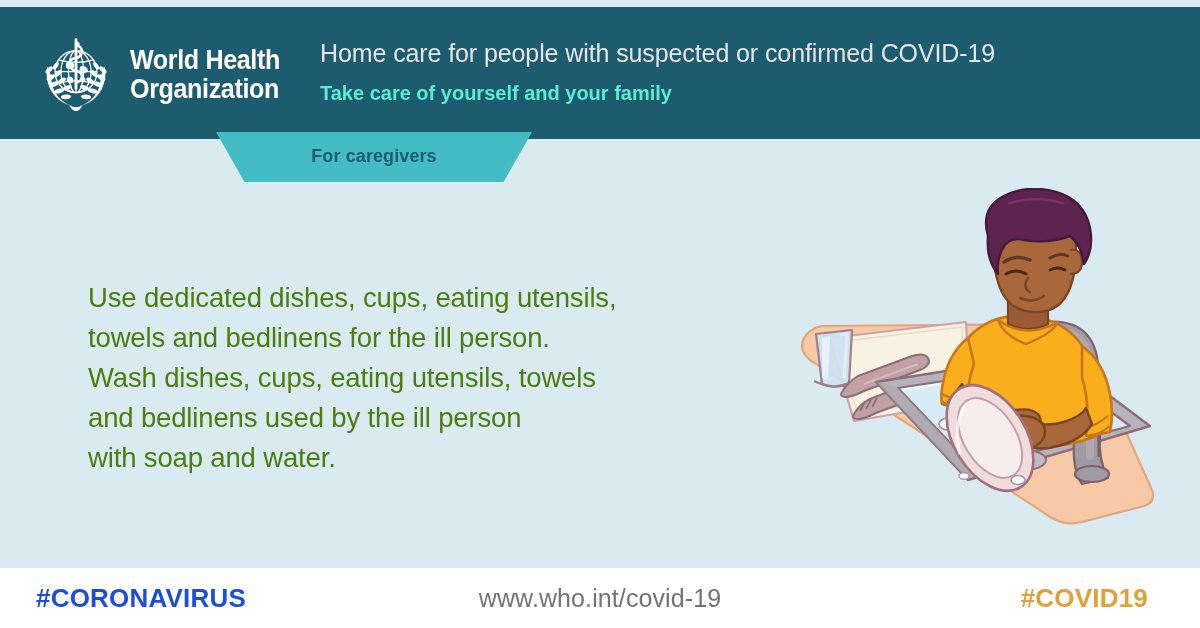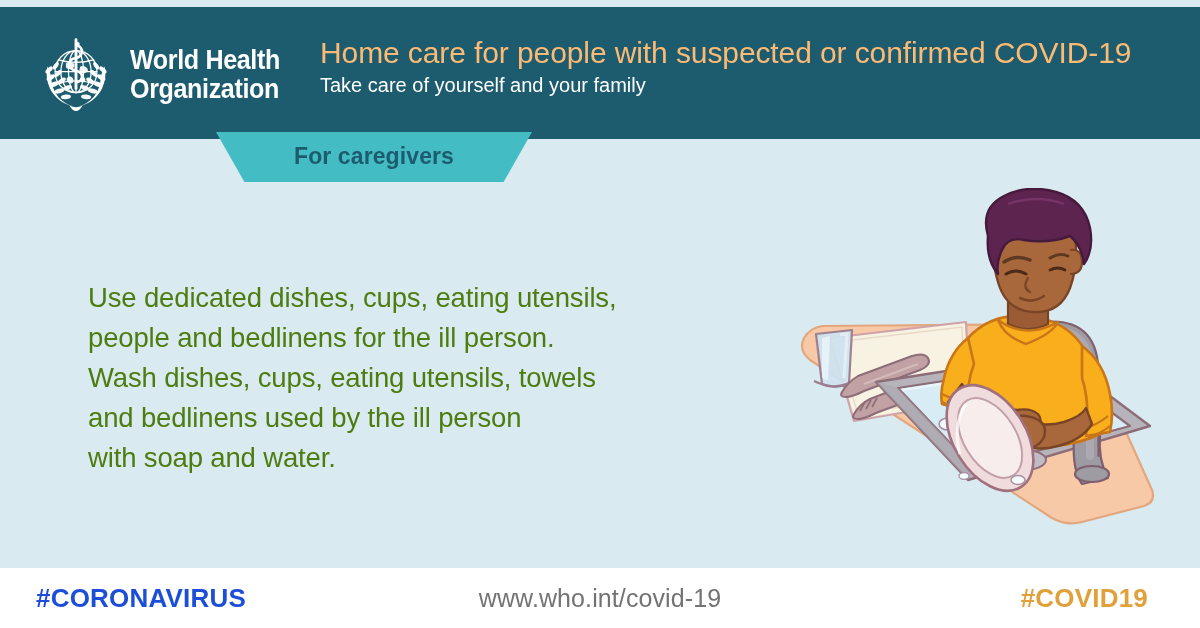--- a/index.html
+++ b/index.html
@@ -63,35 +63,35 @@
     transform-origin: left center;
   }
 
   .header-titles {
     position: absolute;
     left: 320px;
     top: 30px;
     color: #ffffff;
   }
   .header-title {
-    font-size: 30px;
+    font-size: 25px;
     line-height: 32px;
     font-weight: normal;
     letter-spacing: -0.1px;
     white-space: nowrap;
-    color: #fdba74;
+    color: #e5e5e5;
   }
   .header-subtitle {
     font-size: 20px;
     line-height: 28px;
-    font-weight: normal;
+    font-weight: bold;
     letter-spacing: 0px;
     white-space: nowrap;
-    color: #ffffff;
-    margin-top: 2px;
+    color: #5eead4;
+    margin-top: 10px;
   }
 
   
   .banner-tab {
     position: absolute;
     left: 216px;
     top: 132px;
     width: 316px;
     height: 50px;
   }
@@ -101,21 +101,21 @@
     background: #44bcc4;
     -webkit-clip-path: polygon(0% 0%, 100% 0%, 91% 100%, 9% 100%);
     clip-path: polygon(0% 0%, 100% 0%, 91% 100%, 9% 100%);
   }
   .banner-label {
     position: absolute;
     inset: 0;
     display: flex;
     align-items: center;
     justify-content: center;
-    font-size: 23px;
+    font-size: 18px;
     font-weight: bold;
     color: #1d5c6e;
     letter-spacing: 0.1px;
     padding-bottom: 2px;
     box-sizing: border-box;
   }
 
   
   .body-copy {
     position: absolute;
@@ -272,21 +272,21 @@
     </div>
   </div>
 
   <div class="banner-tab">
     <div class="banner-shape"></div>
     <div class="banner-label">For caregivers</div>
   </div>
 
   <div class="body-copy">
     <span class="line">Use dedicated dishes, cups, eating utensils,</span>
-    <span class="line">people and bedlinens for the ill person.</span>
+    <span class="line">towels and bedlinens for the ill person.</span>
     <span class="line">Wash dishes, cups, eating utensils, towels</span>
     <span class="line">and bedlinens used by the ill person</span>
     <span class="line">with soap and water.</span>
   </div>
 
   <div class="illustration">
     <svg viewBox="0 0 452 356" xmlns="http://www.w3.org/2000/svg" aria-hidden="true">
       <defs>
         <clipPath id="sinkClip">
           <path d="M128 196 L300 170 L392 236 L214 288 Z"></path>

